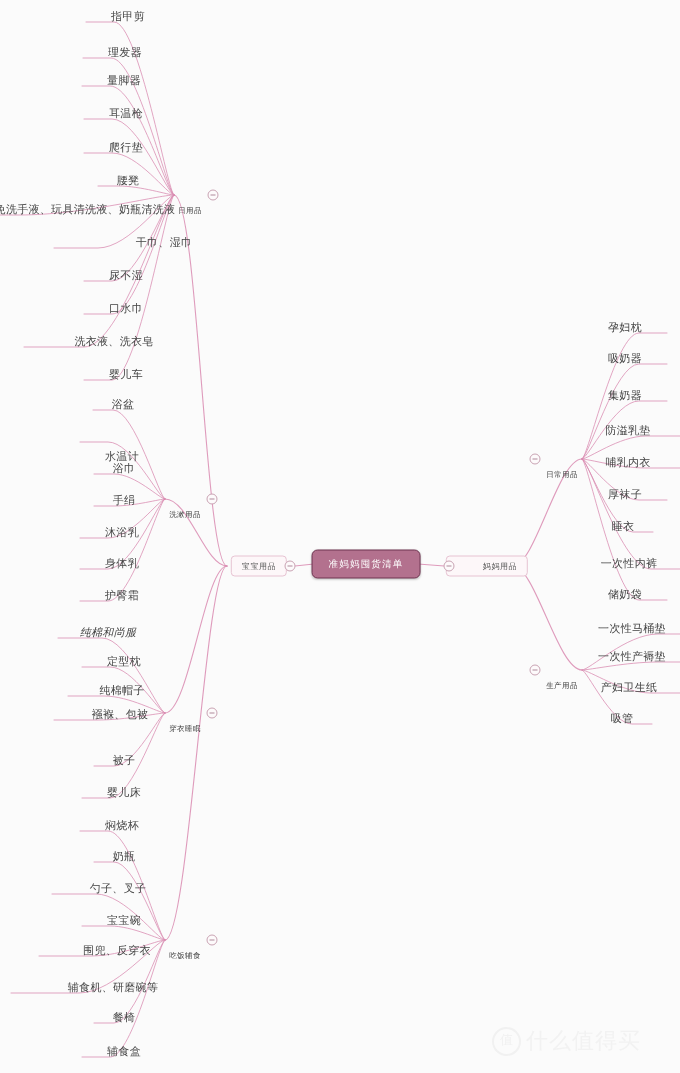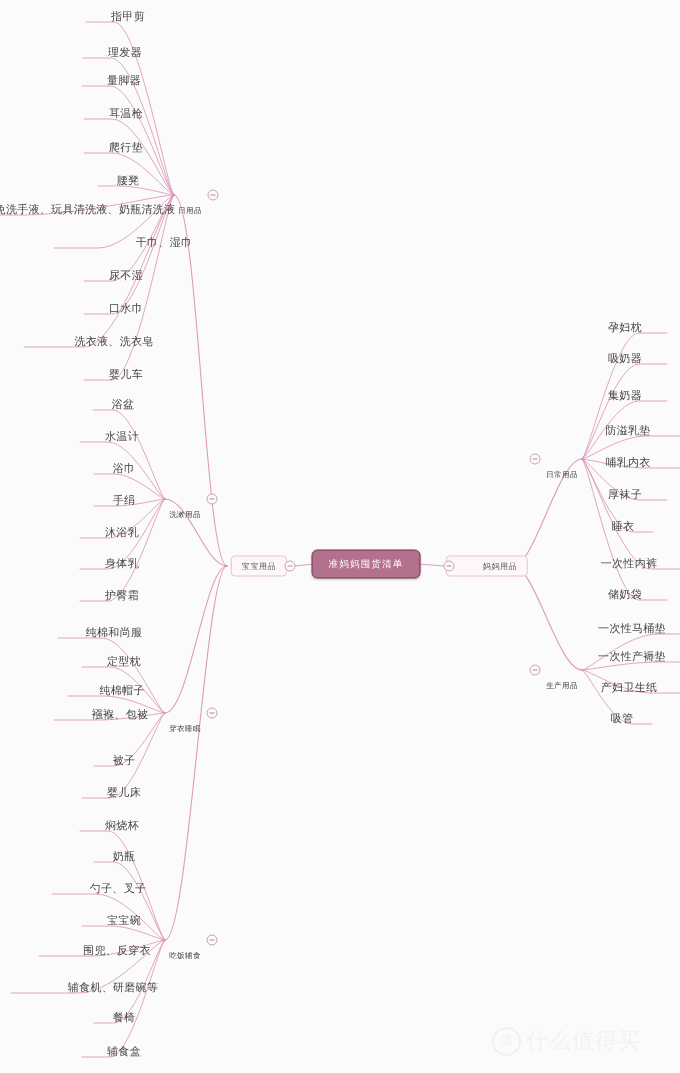--- a/index.html
+++ b/index.html
@@ -150,29 +150,29 @@
       <div class="node leaf" style="left: 128px; top: 180px;">腰凳</div>
       <div class="node leaf" style="left: 85px; top: 209px;">免洗手液、玩具清洗液、奶瓶清洗液</div>
       <div class="node leaf" style="left: 120px; top: 242px; margin-left: 44px;">干巾、湿巾</div>
       <div class="node leaf" style="left: 126px; top: 275px;">尿不湿</div>
       <div class="node leaf" style="left: 126px; top: 308px;">口水巾</div>
       <div class="node leaf" style="left: 114px; top: 341px;">洗衣液、洗衣皂</div>
       <div class="node leaf" style="left: 126px; top: 374px;">婴儿车</div>
       <div class="node branch" style="left: 185px; top: 499px;">洗漱用品</div>
       <div class="toggle" style="left: 212px; top: 499px;"></div>
       <div class="node leaf" style="left: 123px; top: 404px;">浴盆</div>
-      <div class="node leaf" style="left: 122px; top: 436px; font-family: Liberation Serif, serif;">水温计</div>
+      <div class="node leaf" style="left: 122px; top: 456px; font-family: Liberation Serif, serif;">水温计</div>
       <div class="node leaf" style="left: 124px; top: 468px;">浴巾</div>
       <div class="node leaf" style="left: 124px; top: 500px;">手绢</div>
       <div class="node leaf" style="left: 122px; top: 532px;">沐浴乳</div>
       <div class="node leaf" style="left: 122px; top: 563px;">身体乳</div>
       <div class="node leaf" style="left: 122px; top: 595px;">护臀霜</div>
       <div class="node branch" style="left: 185px; top: 713px;">穿衣睡眠</div>
       <div class="toggle" style="left: 212px; top: 713px;"></div>
-      <div class="node leaf" style="left: 114px; top: 632px;">纯棉和尚服</div>
+      <div class="node leaf" style="left: 108px; top: 632px; font-style: italic;">纯棉和尚服</div>
       <div class="node leaf" style="left: 124px; top: 661px;">定型枕</div>
       <div class="node leaf" style="left: 122px; top: 690px;">纯棉帽子</div>
       <div class="node leaf" style="left: 120px; top: 714px;">襁褓、包被</div>
       <div class="node leaf" style="left: 124px; top: 760px;">被子</div>
       <div class="node leaf" style="left: 124px; top: 792px;">婴儿床</div>
       <div class="node branch" style="left: 185px; top: 940px; font-family: Liberation Mono, monospace;">吃饭辅食</div>
       <div class="toggle" style="left: 212px; top: 940px;"></div>
       <div class="node leaf" style="left: 122px; top: 825px;">焖烧杯</div>
       <div class="node leaf" style="left: 124px; top: 856px;">奶瓶</div>
       <div class="node leaf" style="left: 118px; top: 888px;">勺子、叉子</div>

